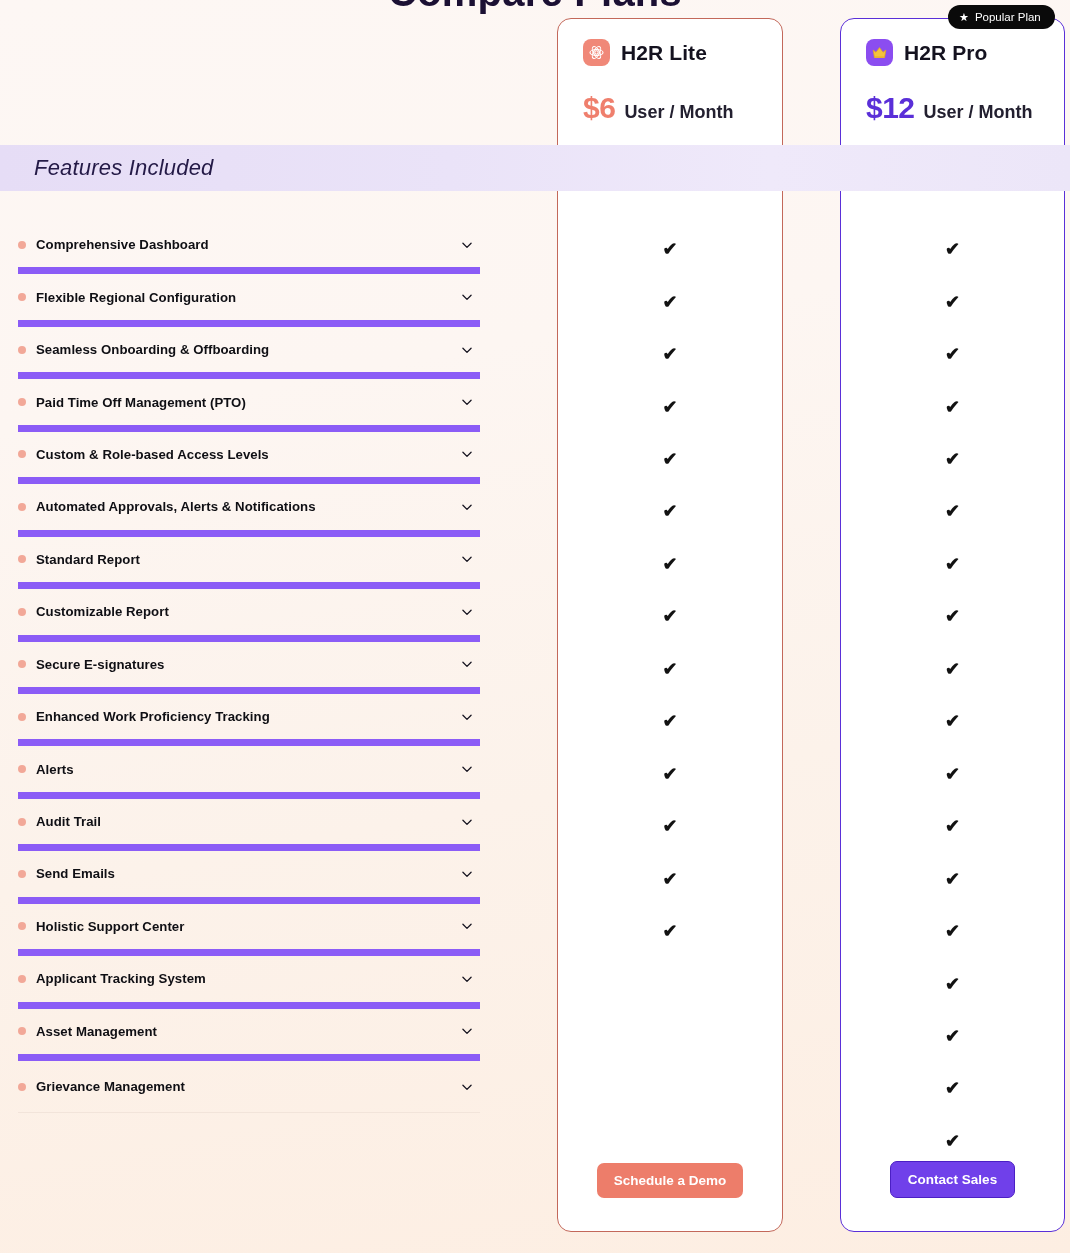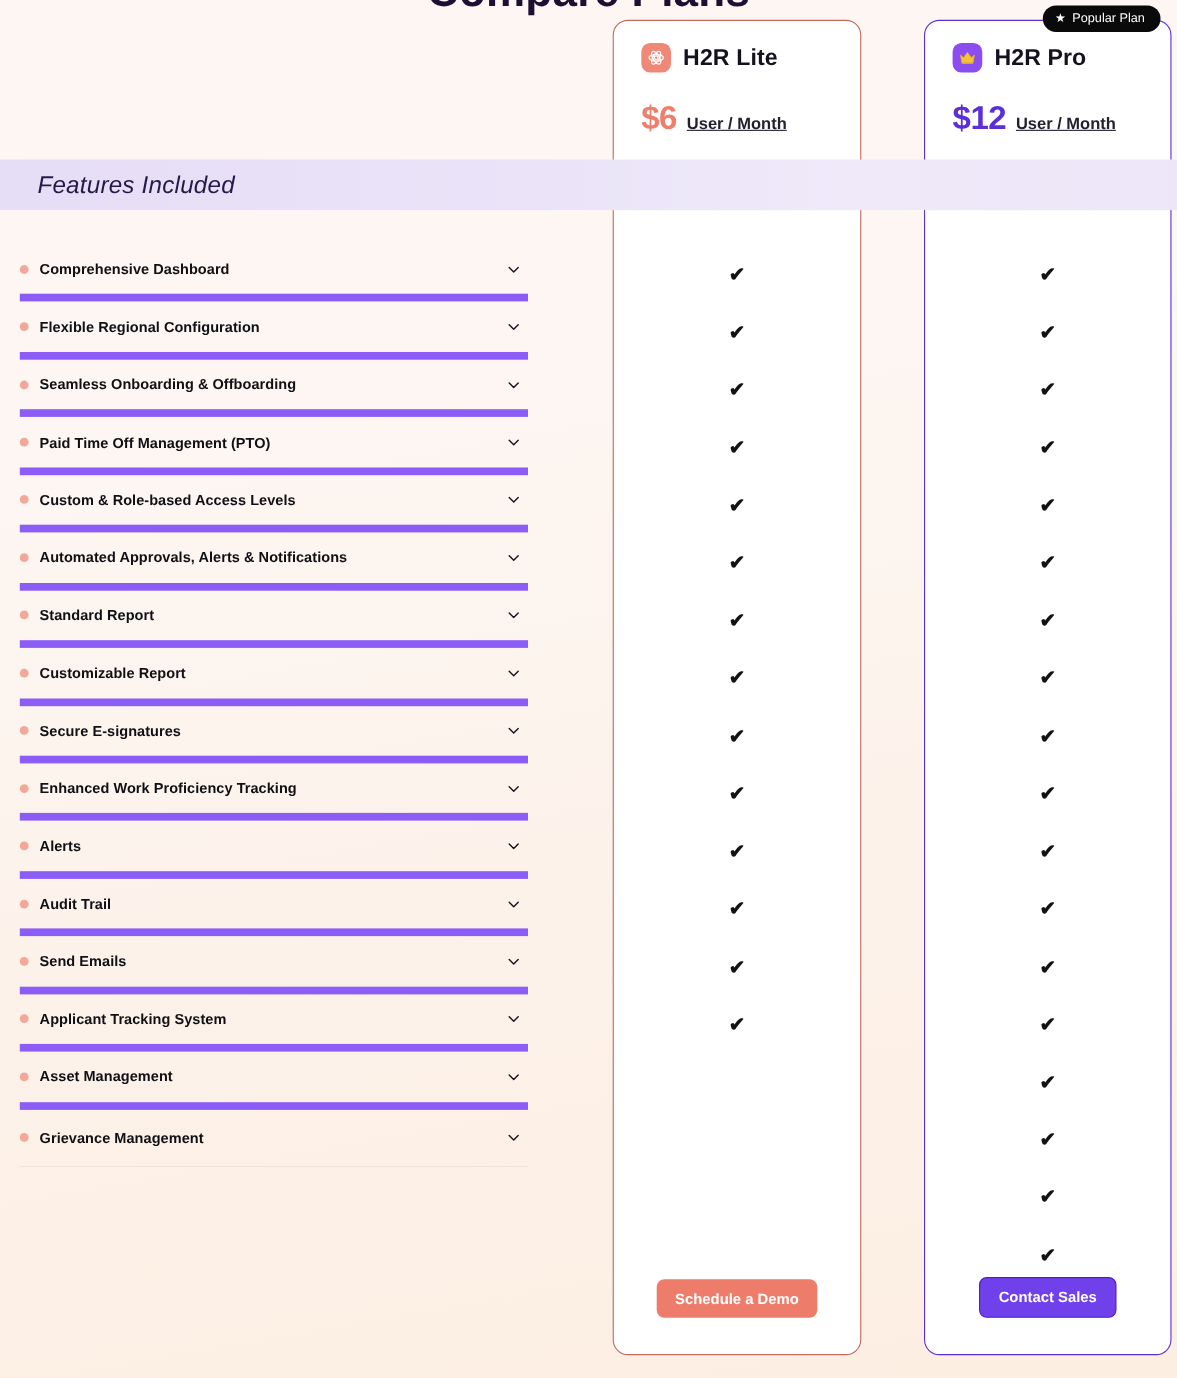--- a/index.html
+++ b/index.html
@@ -101,25 +101,24 @@
     margin-top: 25px;
   }
   .price-amt {
     font-size: 30px;
     font-weight: 700;
     letter-spacing: -.5px;
   }
   .price-amt.lite-p { color: #ef7f6d; }
   .price-amt.pro-p  { color: #5a2fd8; }
   .price-per {
-    font-size: 15px;
+    font-size: 18px;
     font-weight: 600;
     color: #232030;
     white-space: nowrap;
-    text-decoration: underline;
   }
 
   
   .plan-link-strip {
     height: 41px;
     display: flex;
     align-items: center;
     padding: 0 25px;
   }
   .plan-link-strip.lite-strip { background: #ece6f8; }
@@ -493,20 +492,29 @@
         <span class="bullet"></span>
         <span class="feature-label">Send Emails</span>
         <span class="chev-down">
           <svg width="14" height="14" viewBox="0 0 24 24" fill="none" stroke="#15131f" stroke-width="2.2" stroke-linecap="round" stroke-linejoin="round">
             <polyline points="5,9 12,16 19,9"></polyline>
           </svg>
         </span>
       </div>
       <div class="feature-row">
         <span class="bullet"></span>
+        <span class="feature-label">Holistic Support Center</span>
+        <span class="chev-down">
+          <svg width="14" height="14" viewBox="0 0 24 24" fill="none" stroke="#15131f" stroke-width="2.2" stroke-linecap="round" stroke-linejoin="round">
+            <polyline points="5,9 12,16 19,9"></polyline>
+          </svg>
+        </span>
+      </div>
+      <div class="feature-row">
+        <span class="bullet"></span>
         <span class="feature-label">Applicant Tracking System</span>
         <span class="chev-down">
           <svg width="14" height="14" viewBox="0 0 24 24" fill="none" stroke="#15131f" stroke-width="2.2" stroke-linecap="round" stroke-linejoin="round">
             <polyline points="5,9 12,16 19,9"></polyline>
           </svg>
         </span>
       </div>
       <div class="feature-row">
         <span class="bullet"></span>
         <span class="feature-label">Asset Management</span>

